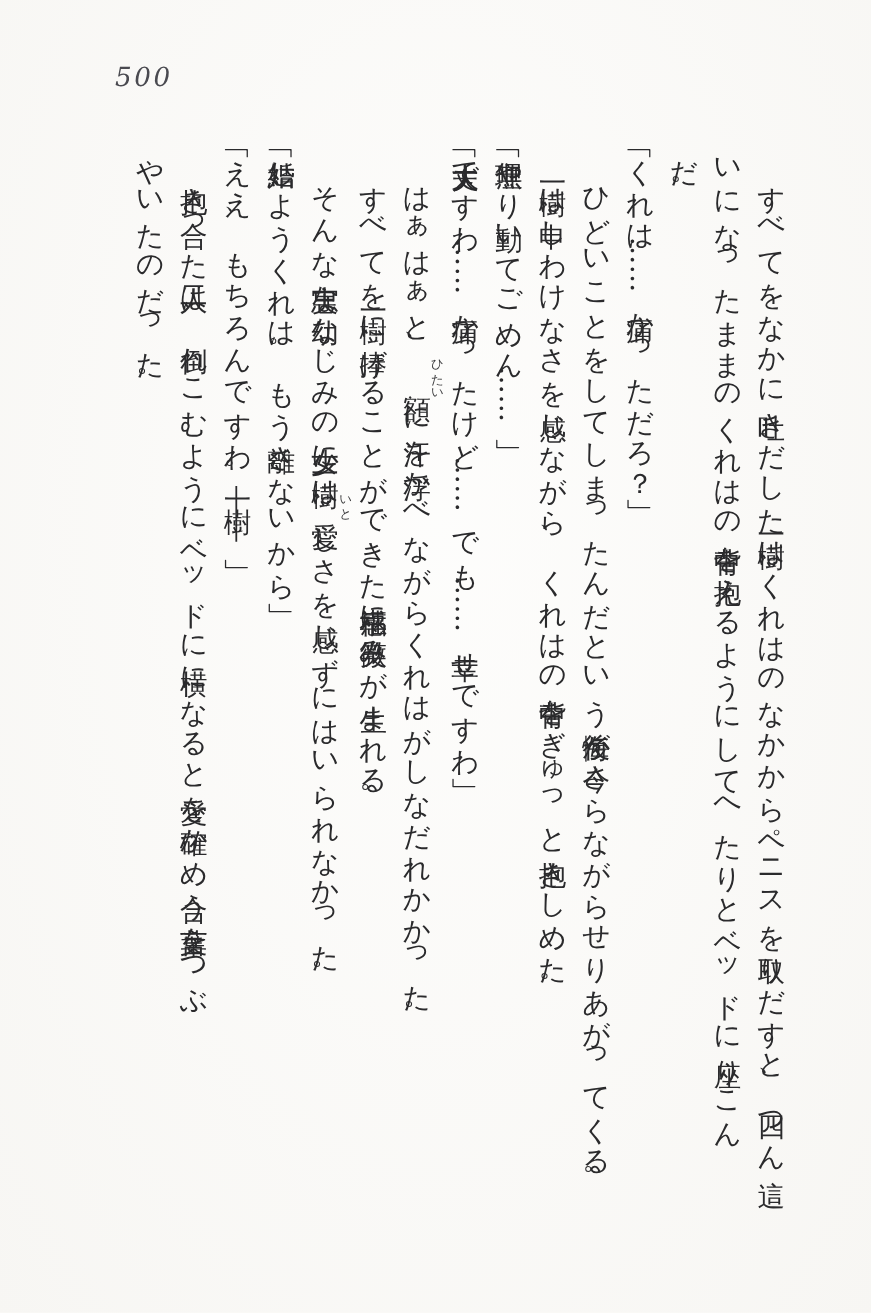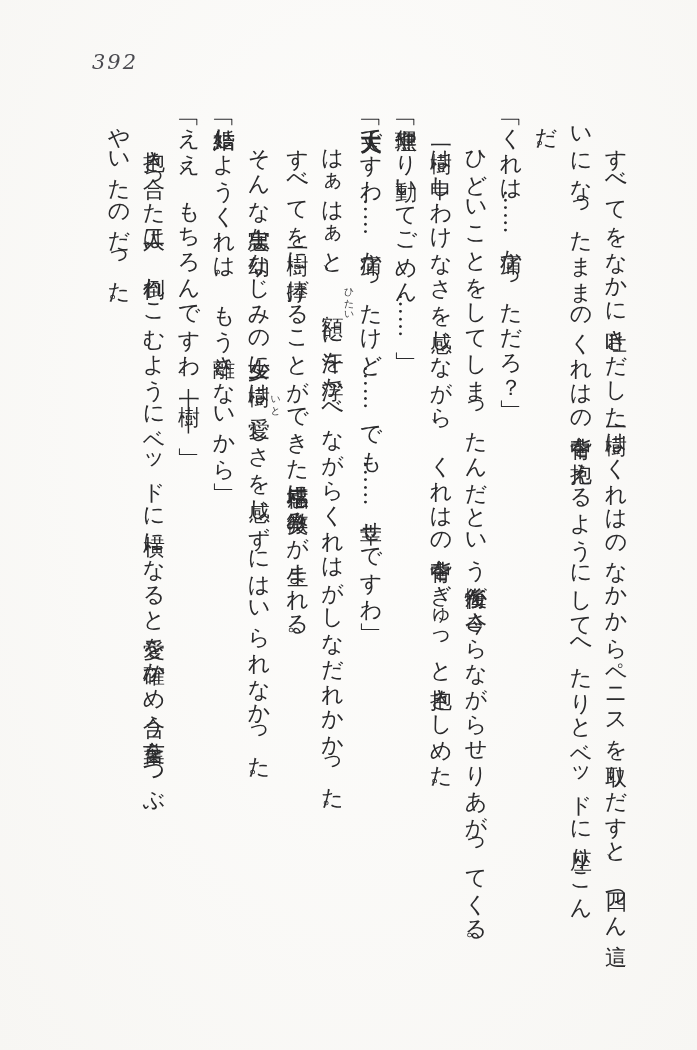--- a/index.html
+++ b/index.html
@@ -52,21 +52,21 @@
   rt {
     font-size: 10px;
     letter-spacing: 0;
     color: #3c3c3e;
   }
 </style>
 </head>
 <body>
 
 <div class="page">
-  <div class="page-number">392</div>
+  <div class="page-number">500</div>
 
   <div class="page-text">
       <p class="line paragraph"><span>すべてをなかに吐きだした一樹はくれはのなかからペニスを取りだすと、四つん這</span></p>
       <p class="line continuation"><span>いになったままのくれはの背中を抱えるようにしてへたりとベッドに座りこんだ。</span></p>
       <p class="line dialogue"><span>「くれは……痛かっただろ？」</span></p>
       <p class="line paragraph"><span>ひどいことをしてしまったんだという後悔が今さらながらせりあがってくる。</span></p>
       <p class="line paragraph"><span>一樹は申しわけなさを感じながら、くれはの背中をぎゅっと抱きしめた。</span></p>
       <p class="line dialogue"><span>「無理やり動いてごめん……」</span></p>
       <p class="line dialogue"><span>「大丈夫ですわ……痛かったけど……でも……幸せですわ」</span></p>
       <p class="line paragraph"><span>はぁはぁと、</span><ruby><span>額</span><rt>ひたい</rt></ruby><span>に汗を浮かべながらくれはがしなだれかかった。</span></p>

